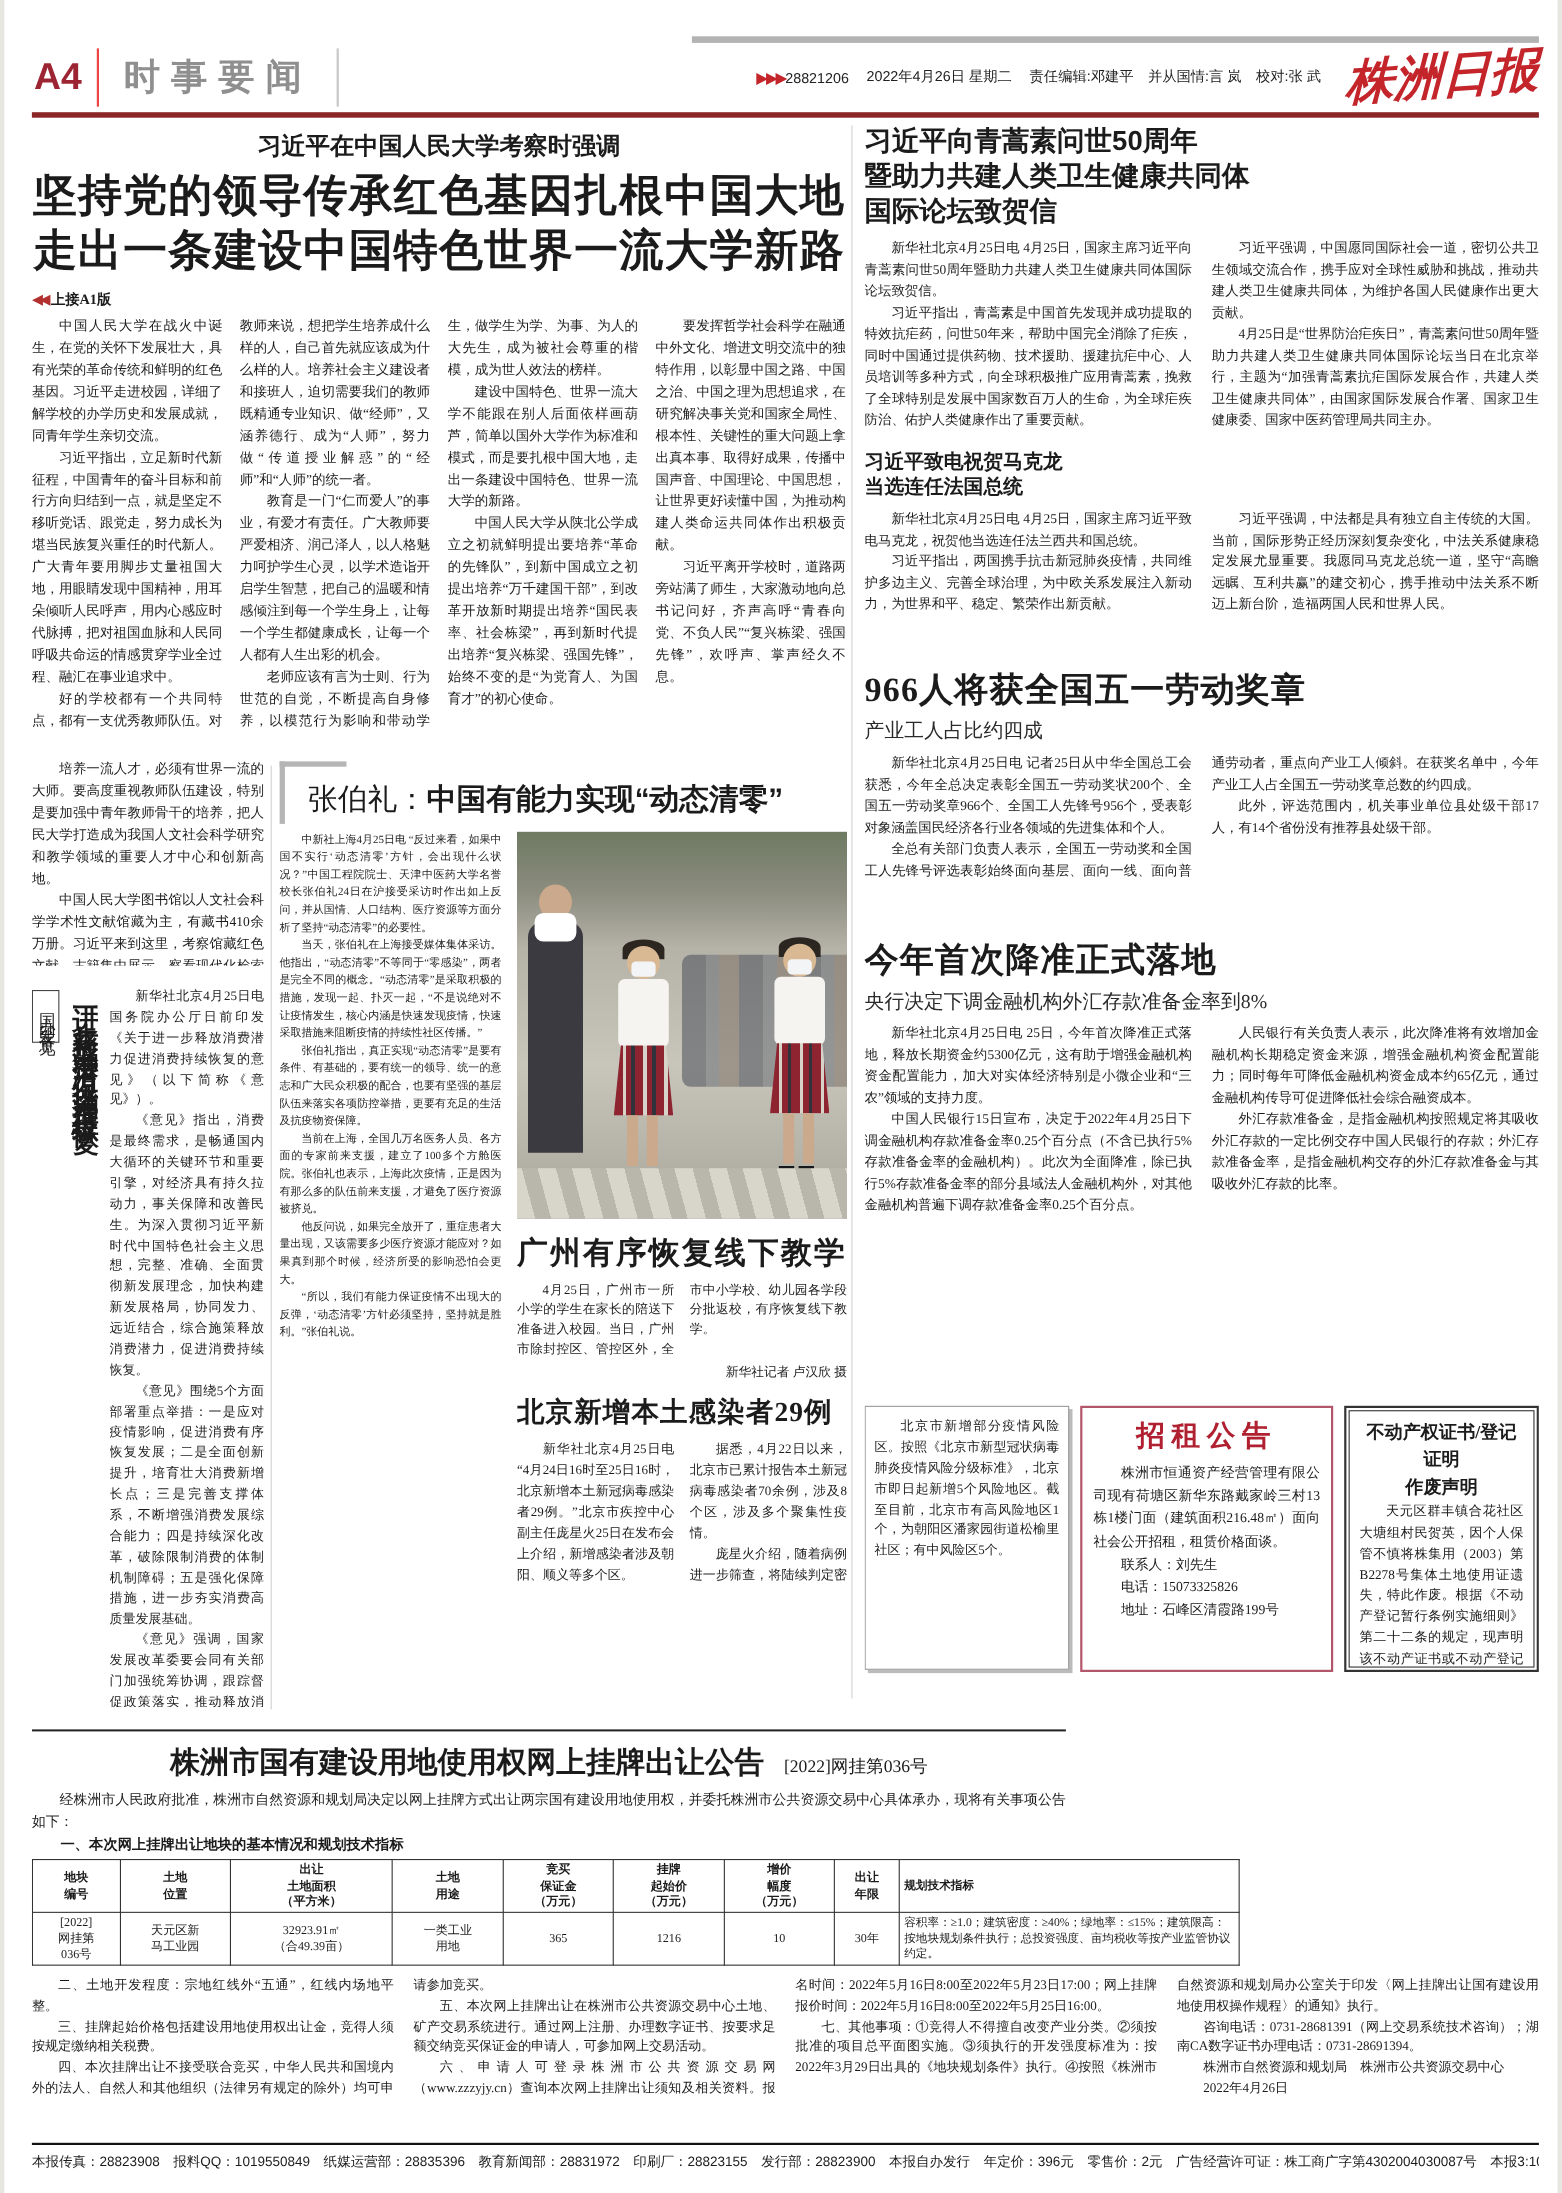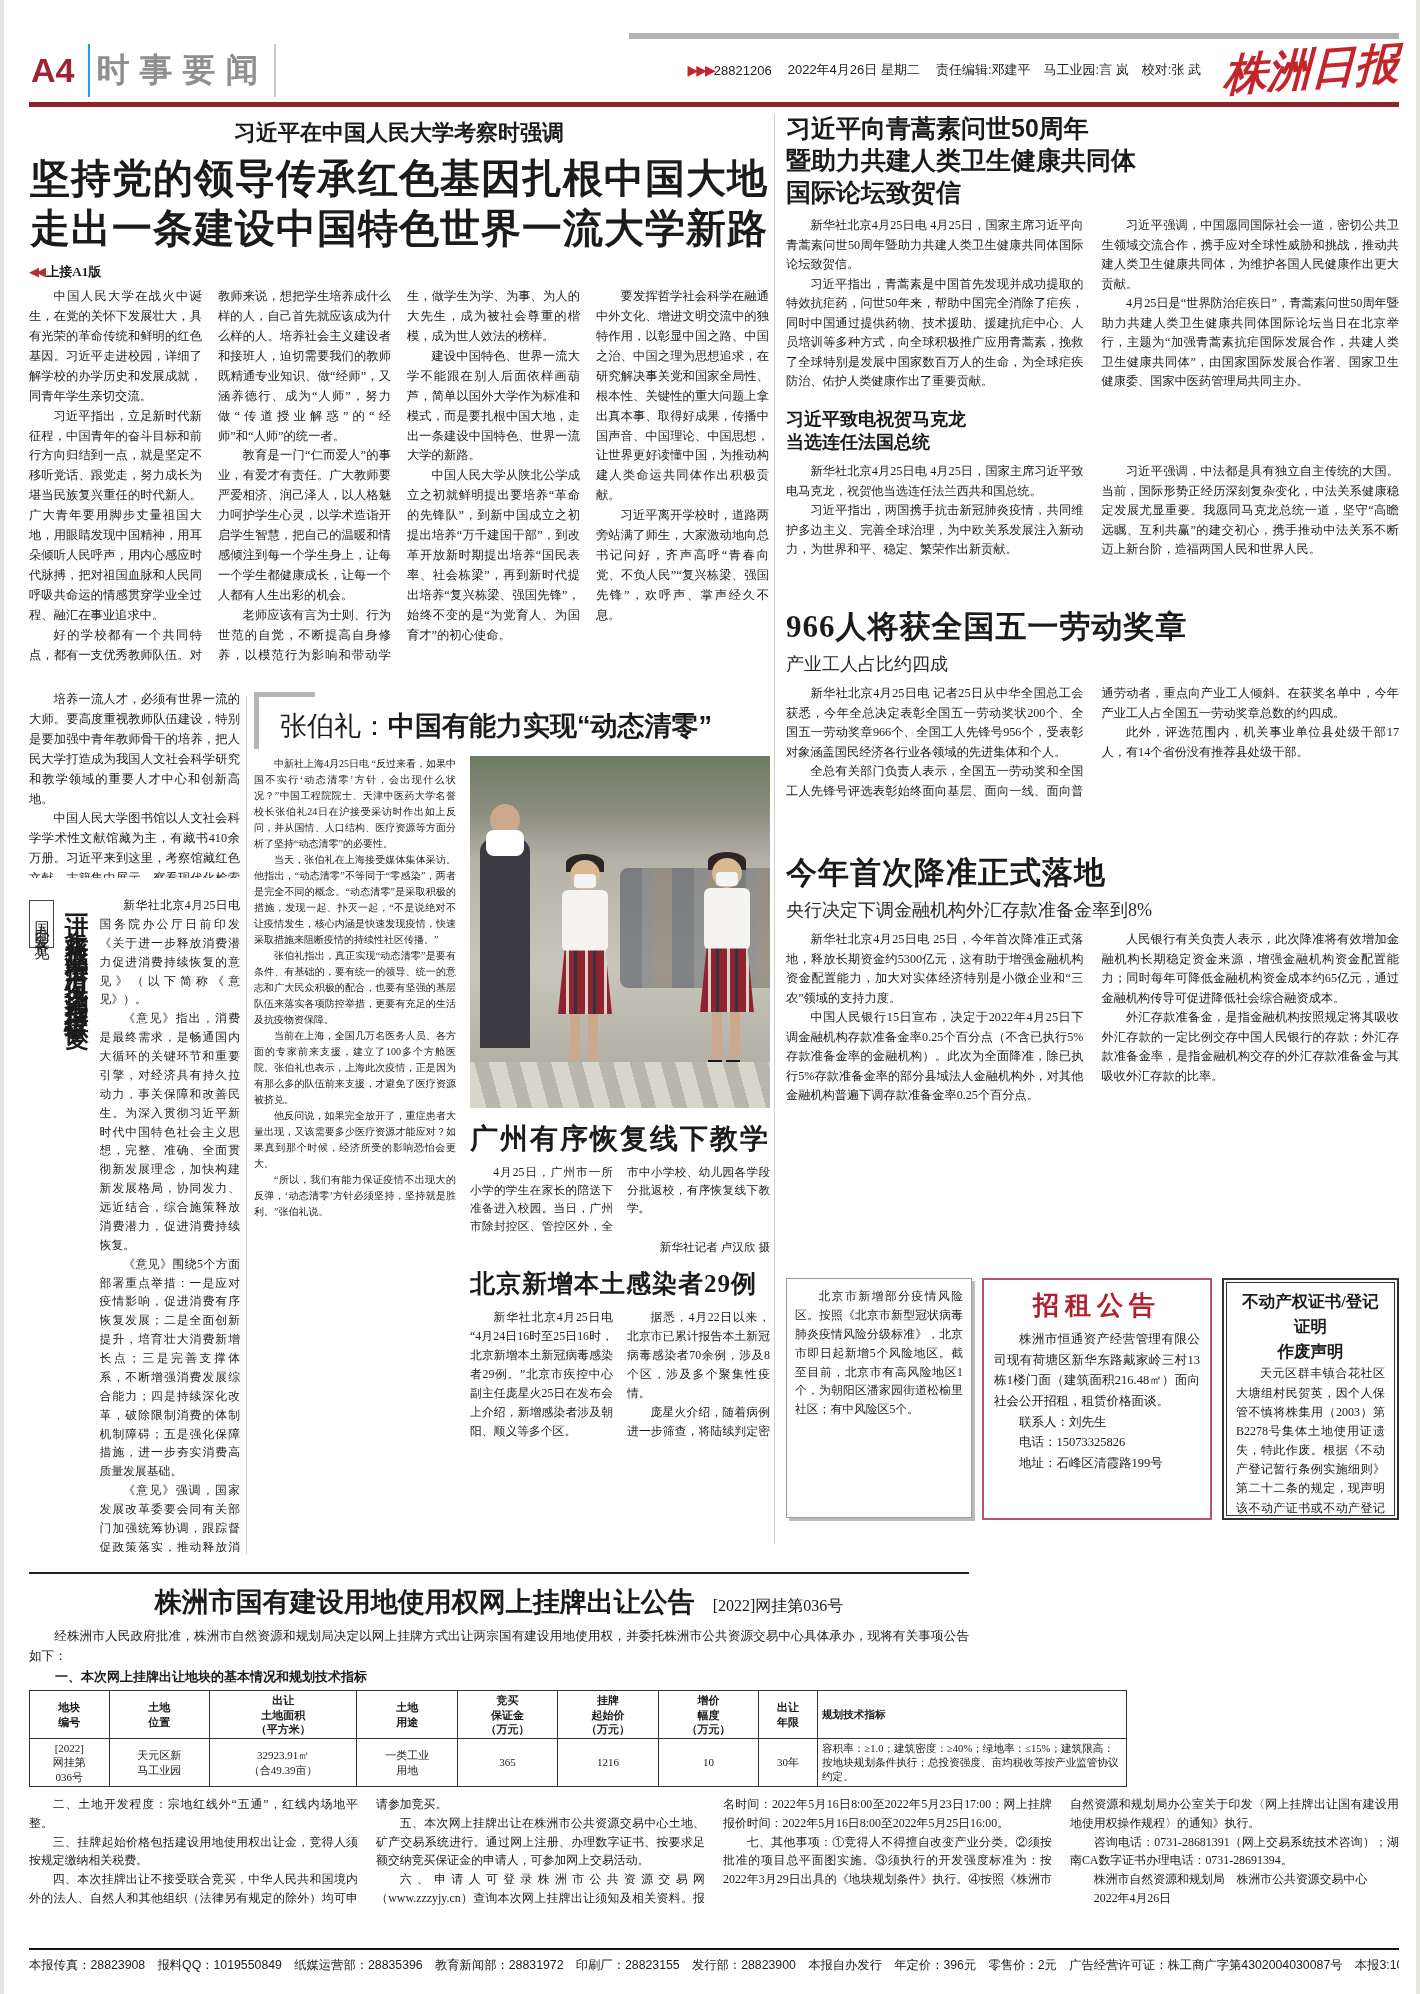--- a/index.html
+++ b/index.html
@@ -5,21 +5,21 @@
   html,body{margin:0;padding:0;background:#e8e6e0;}
   .page{position:relative;width:1412px;height:1994px;margin:0 auto;background:#ffffff;
         font-family:"Liberation Serif","DejaVu Serif",serif;color:#1b1b1b;overflow:hidden;}
   .sans{font-family:"Liberation Sans","DejaVu Sans",sans-serif;}
   p.para{margin:0;text-indent:2em;}
   
   .top-strip{position:absolute;left:625px;top:33px;width:770px;height:6px;background:#b3b3b3;}
   .header{position:absolute;left:25px;top:42px;width:1370px;height:56px;display:flex;align-items:center;}
   .page-num{font-family:"Liberation Sans","DejaVu Sans",sans-serif;font-size:34px;font-weight:bold;color:#9c2433;padding:2px 14px 2px 2px;}
   .section-title{font-family:Liberation Mono, monospace;font-size:33px;font-weight:bold;color:#8f8f8f;
-                 letter-spacing:10px;padding:4px 6px;border-left:2px solid #0ea5e9;border-right:2px solid #c8c8c8;}
+                 letter-spacing:10px;padding:4px 22px;border-left:2px solid #ef4444;border-right:2px solid #c8c8c8;}
   .mast-meta{margin-left:auto;display:flex;align-items:center;gap:16px;font-size:13px;color:#222;
              font-family:"Liberation Sans","DejaVu Sans",sans-serif;white-space:nowrap;}
   .arrows{color:#c3252b;font-size:14px;letter-spacing:-2px;}
   .paper-logo{font-size:44px;font-weight:bold;font-style:italic;color:#c3252b;transform:rotate(-4deg) skewX(-5deg);
               font-family:"Liberation Serif","DejaVu Serif",serif;line-height:1;margin-left:6px;}
   .red-rule{position:absolute;left:25px;top:102px;width:1370px;height:5px;background:#8c2626;}
   .vline{position:absolute;width:1px;background:#cfcfcf;}
   
   .main-article{position:absolute;left:25px;top:114px;width:740px;height:574px;overflow:hidden;}
   .kicker{text-align:center;font-size:22px;font-weight:bold;margin:4px 0 6px;}
@@ -120,21 +120,21 @@
 
 <div class="page">
 
   <div class="top-strip"></div>
   <div class="header">
     <div class="page-num">A4</div>
     <div class="section-title sans">时事要闻</div>
     <div class="mast-meta">
       <span><span class="arrows">▶▶▶</span><span>28821206</span></span>
       <span>2022年4月26日 星期二</span>
-      <span>责任编辑:邓建平　马工业园:言 岚　校对:张 武</span>
+      <span>责任编辑:邓建平　并从国情:言 岚　校对:张 武</span>
       <span class="paper-logo">株洲日报</span>
     </div>
   </div>
   <div class="red-rule"></div>
   <div class="vline" style="left:770px;top:114px;height:1430px;"></div>
   <div class="vline" style="left:242px;top:696px;height:858px;"></div>
 
   <div class="main-article">
     <div class="kicker sans">习近平在中国人民大学考察时强调</div>
     <div class="headline sans">

